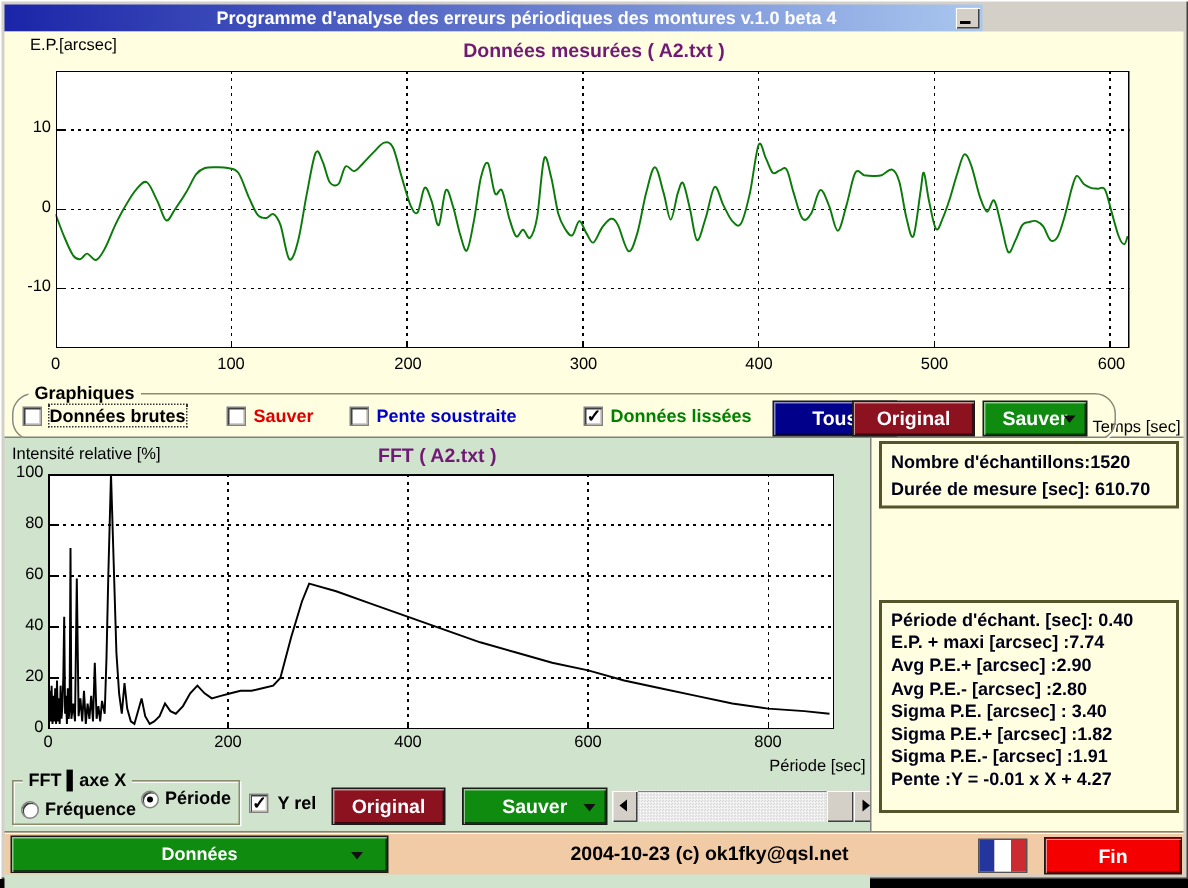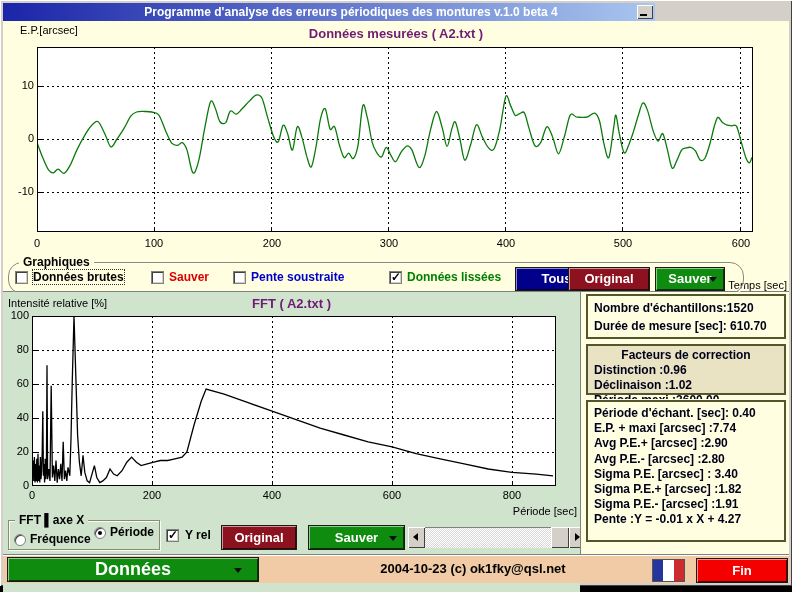--- a/index.html
+++ b/index.html
@@ -218,40 +218,34 @@
           <span class="tri-r"></span>
         </div>
     </div>
   </div>
 
   <div class="rightpanel">
     <div class="statbox" style="left:5px;top:2px;width:200px;height:45px;line-height:18px;">
       <div class="line">Nombre d'échantillons:1520</div>
       <div class="line">Durée de mesure [sec]: 610.70</div>
     </div>
-    <div class="statbox" style="left:5px;top:52px;width:200px;height:51px;background:#e9e3c4;line-height:15px;padding-top:2px;">
-      <div class="line" style="text-align:center;">Facteurs de correction</div>
-      <div class="line">Distinction :0.96</div>
-      <div class="line">Déclinaison :1.02</div>
-      <div class="line">Période maxi :3600.00</div>
-    </div>
     <div class="statbox" style="left:5px;top:108px;width:200px;height:142px;line-height:15.2px;padding-top:4px;">
       <div class="line">Période d'échant. [sec]: 0.40</div>
       <div class="line">E.P. + maxi [arcsec] :7.74</div>
       <div class="line">Avg P.E.+ [arcsec] :2.90</div>
       <div class="line">Avg P.E.- [arcsec] :2.80</div>
       <div class="line">Sigma P.E. [arcsec] : 3.40</div>
       <div class="line">Sigma P.E.+ [arcsec] :1.82</div>
       <div class="line">Sigma P.E.- [arcsec] :1.91</div>
       <div class="line">Pente :Y = -0.01 x X + 4.27</div>
     </div>
   </div>
 
   <div class="bottombar">
-    <div class="btn b-donnees" style="left:5px;top:3px;width:250px;height:23px;line-height:23px;font-size:18px;">
+    <div class="btn b-donnees" style="left:5px;top:3px;width:250px;height:23px;line-height:23px;font-size:12px;">
       <span>Données</span>
       <span class="dd" style="right:16px;"></span>
     </div>
     <div style="position:absolute;left:260px;top:6px;width:420px;text-align:center;font-weight:bold;font-size:13px;color:#000;">2004-10-23 (c) ok1fky@qsl.net</div>
     <div class="flag">
       <div style="background:#25359e;"></div>
       <div style="background:#fff;"></div>
       <div style="background:#cc2b31;"></div>
     </div>
     <div class="btn b-fin" style="left:694px;top:4px;width:90px;height:23px;line-height:23px;">Fin</div>

